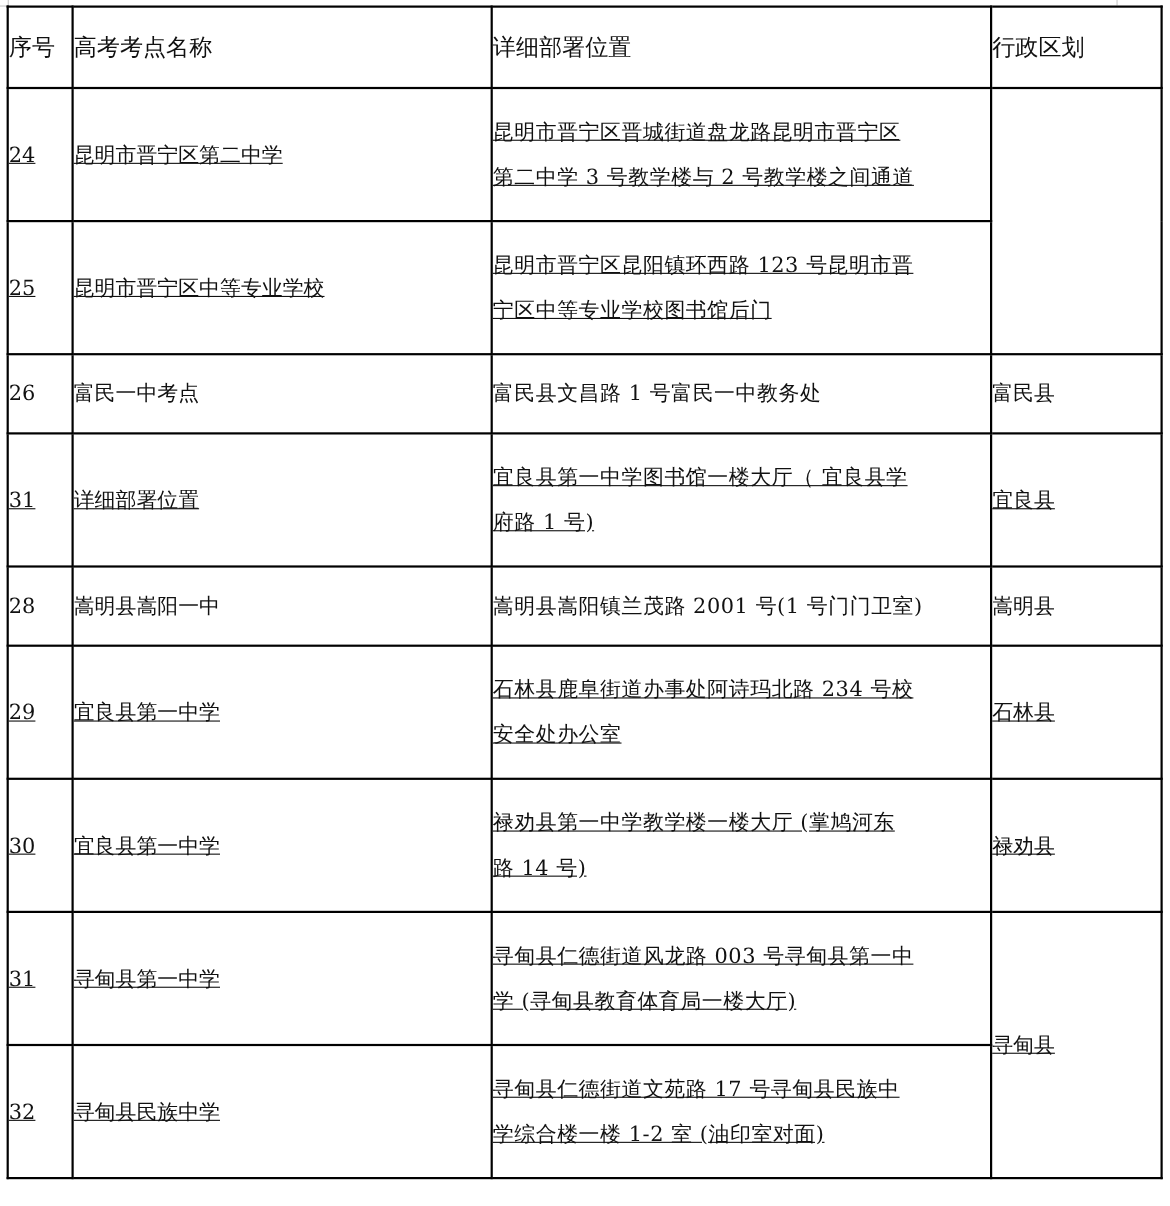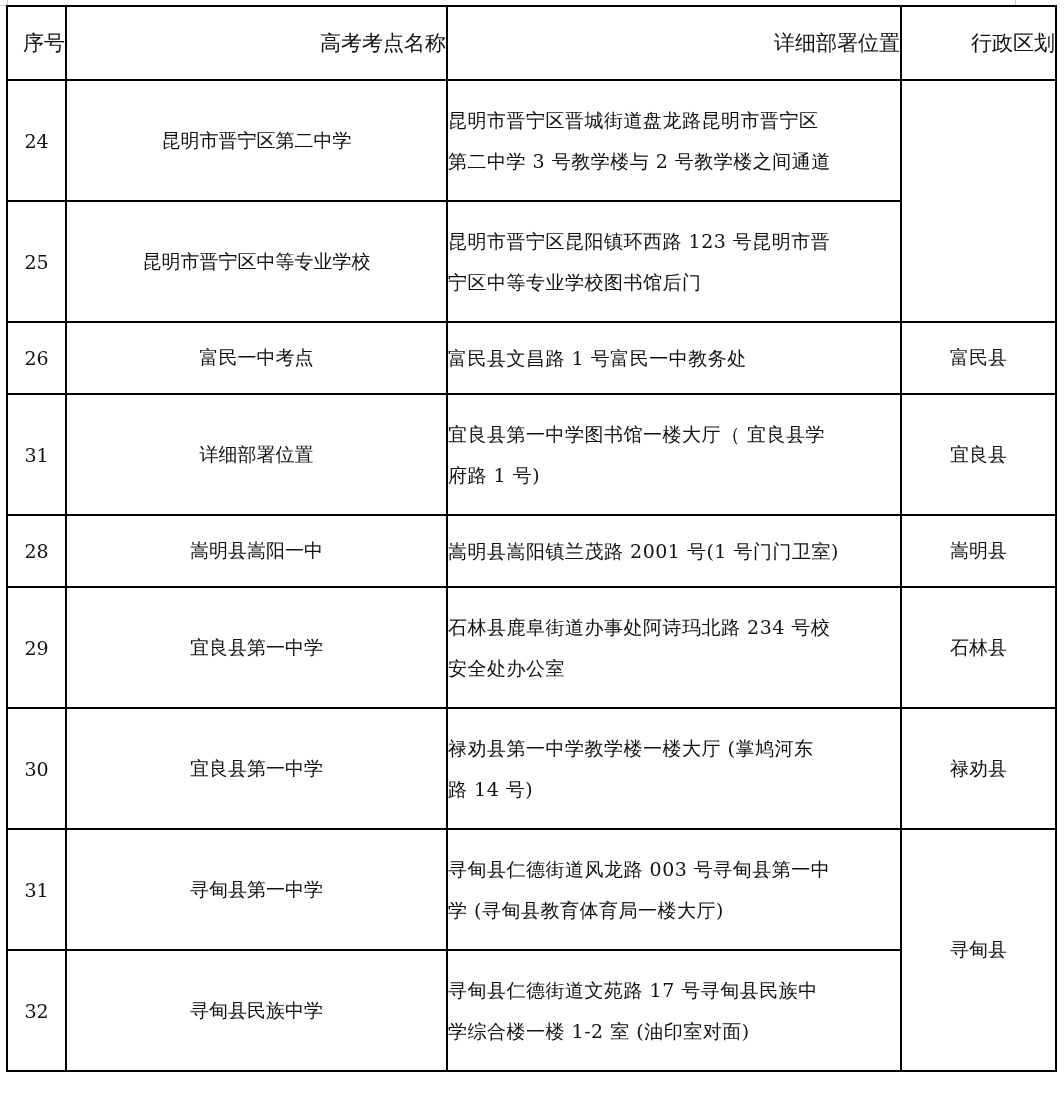--- a/index.html
+++ b/index.html
@@ -6,25 +6,25 @@
     body { width: 1064px; height: 1096px; position: relative; overflow: hidden;
            font-family: "DejaVu Serif", "Liberation Serif", serif; color: #111; }
     .corner-mark-left { position: absolute; left: 0; top: 0; width: 7px; height: 5px;
            border-right: 1px solid #c8c8c8; border-bottom: 1px solid #c8c8c8; }
     .corner-mark-right { position: absolute; left: 1015px; top: 0; width: 1px; height: 5px;
            background: #c8c8c8; }
     table.sites { position: absolute; left: 6px; top: 5px; border-collapse: collapse;
            table-layout: fixed; width: 1051px; }
     table.sites td, table.sites th { border: 2px solid #000; padding: 0; }
     th { font-family: "DejaVu Sans", "Liberation Sans", sans-serif; font-weight: normal;
-         font-size: 21px; height: 72px; text-align: right; vertical-align: middle; }
+         font-size: 21px; height: 72px; text-align: left; vertical-align: middle; }
     td { font-size: 19px; vertical-align: middle; }
-    td.num, td.name, td.region { text-align: center; }
+    td.num, td.name, td.region { text-align: left; }
     td.addr { text-align: left; padding-left: 1px; line-height: 41px; letter-spacing: 0.5px; }
-    tr.r2 td { height: 119px; }
+    tr.r2 td { height: 119px; text-decoration: underline; }
     tr.r1 td { height: 70px; margin-top: 46px; }
     col.c1 { width: 59px; } col.c2 { width: 381px; } col.c3 { width: 454px; } col.c4 { width: 155px; }
   </style>
 </head>
 <body>
 
 <div class="corner-mark-left"></div>
 <div class="corner-mark-right"></div>
 
 <table class="sites">

